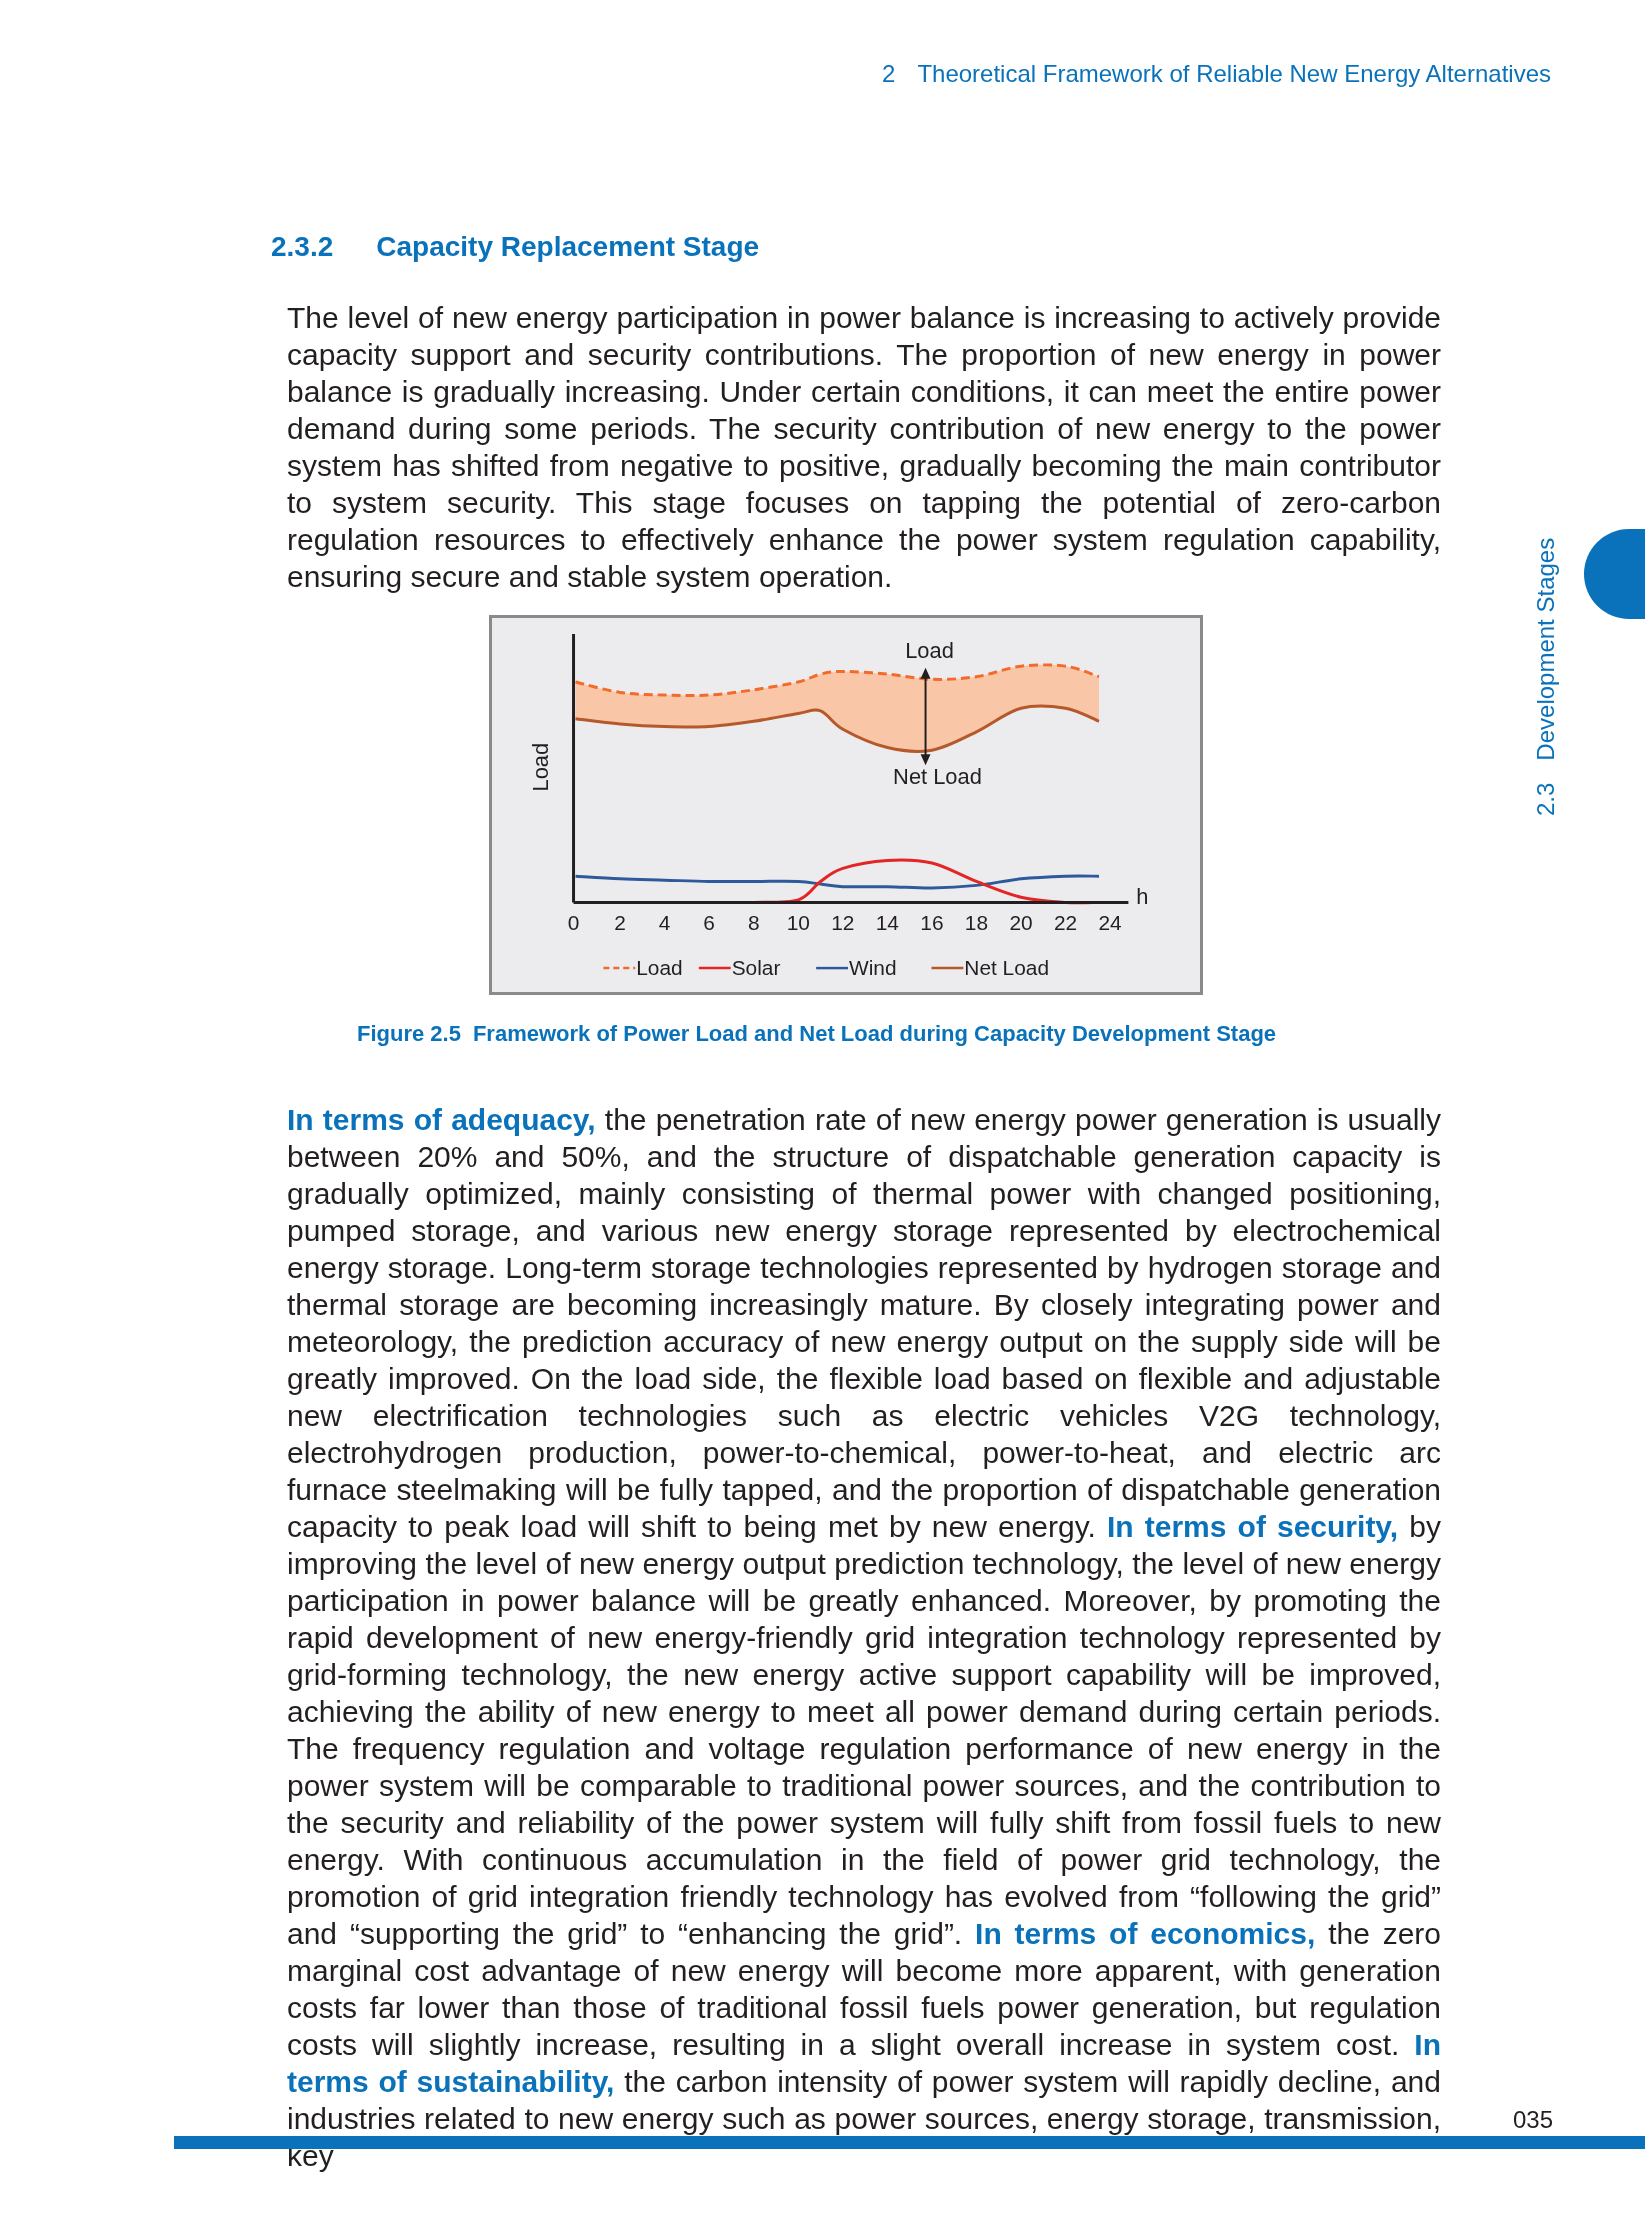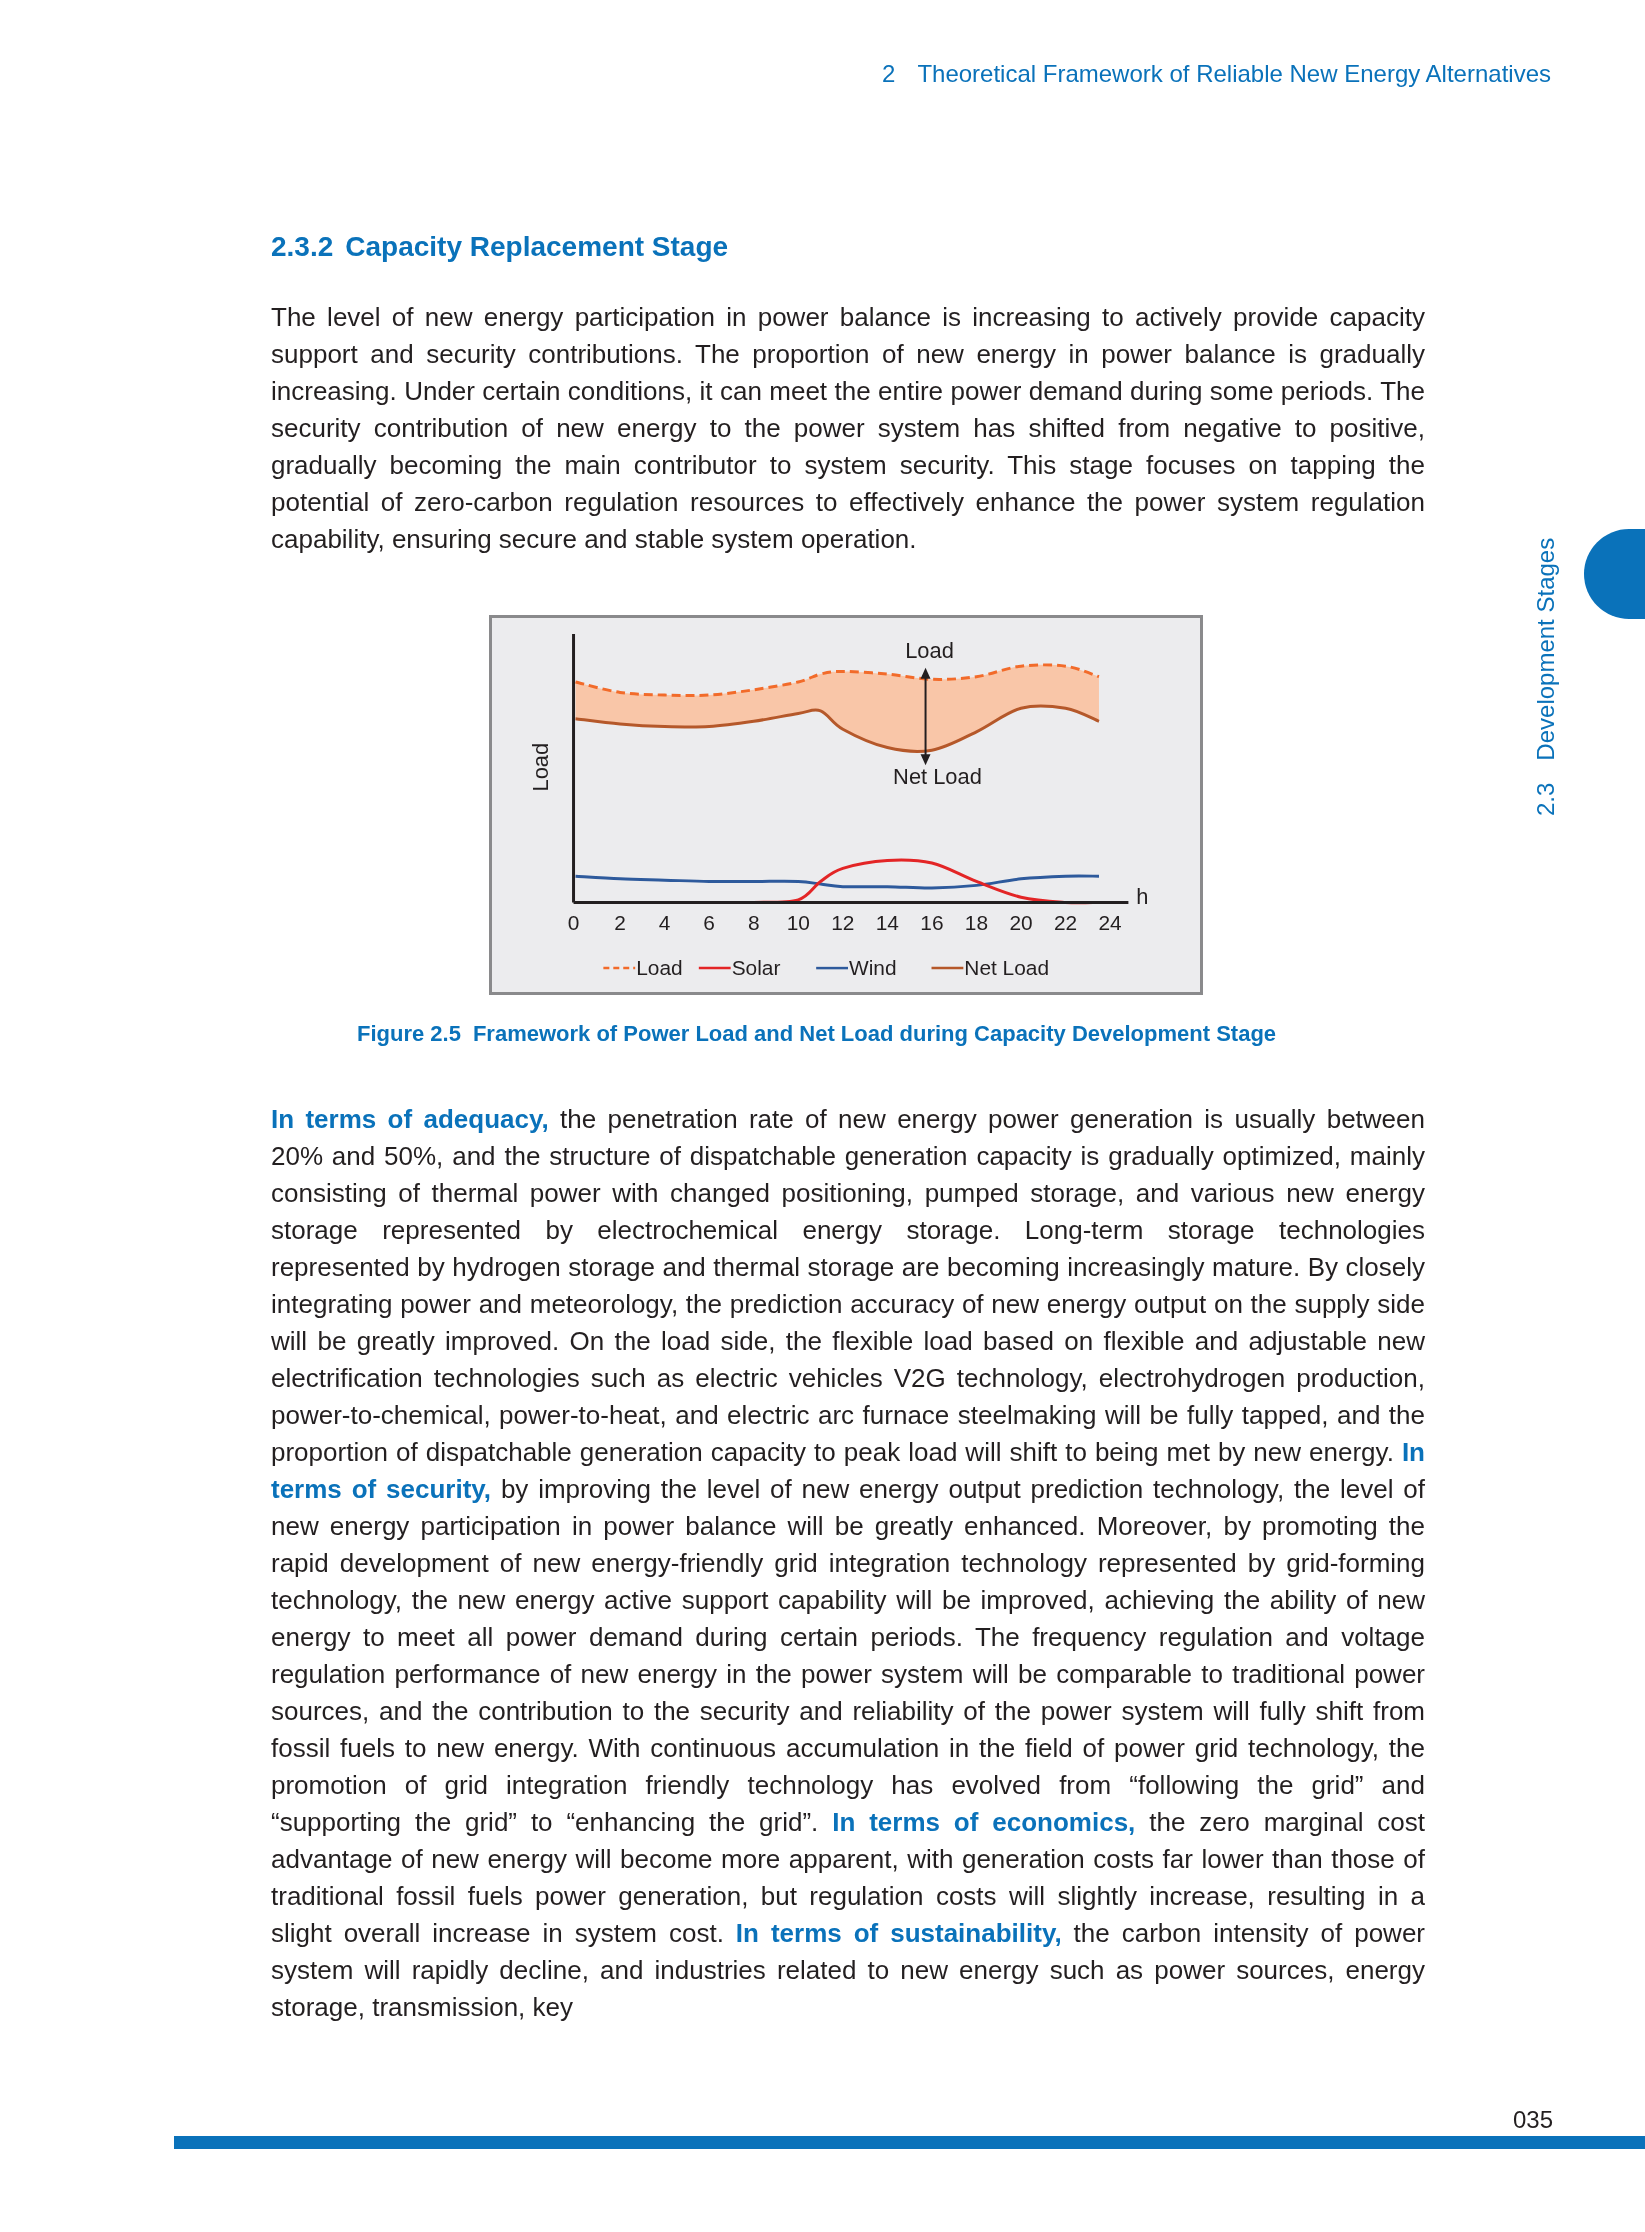--- a/index.html
+++ b/index.html
@@ -3,22 +3,22 @@
 <meta charset="utf-8">
 <style>
   html, body { margin:0; padding:0; background:#ffffff; }
   body { width:1646px; height:2233px; position:relative; overflow:hidden;
          font-family:"Liberation Sans", sans-serif; color:#231f20; }
   .running-head { position:absolute; top:60px; left:854px; width:697px;
                   font-size:24px; color:#0a72ba; white-space:nowrap;text-align:right; }
   .running-head .num { margin-right:22px; }
   .section-title { position:absolute; top:231px; left:271px; font-size:28px;
                    font-weight:bold; color:#0a72ba; white-space:nowrap; }
-  .section-title .num { margin-right:12px; }
-  .para { position:absolute; left:271px; width:1154px; font-size:26px;
+  .section-title .num { margin-right:43px; }
+  .para { position:absolute; left:287px; width:1154px; font-size:30px;
           line-height:37px; text-align:justify; text-align-last:left; color:#231f20; }
   .para-intro { top:299px; }
   .para-main { top:1101px; }
   .hl { color:#0a72ba; font-weight:bold; }
   .side-tab { position:absolute; left:1526px; top:517px; width:40px; height:299px; }
   .side-tab .label { position:absolute; left:0; top:299px; transform-origin:0 0;
                      transform:rotate(-90deg); font-size:24px; color:#0a72ba;
                      white-space:nowrap; line-height:40px; }
   .side-tab .label .num { margin-right:22px; }
   .side-dot { position:absolute; left:1584px; top:529px; width:100px; height:90px;

